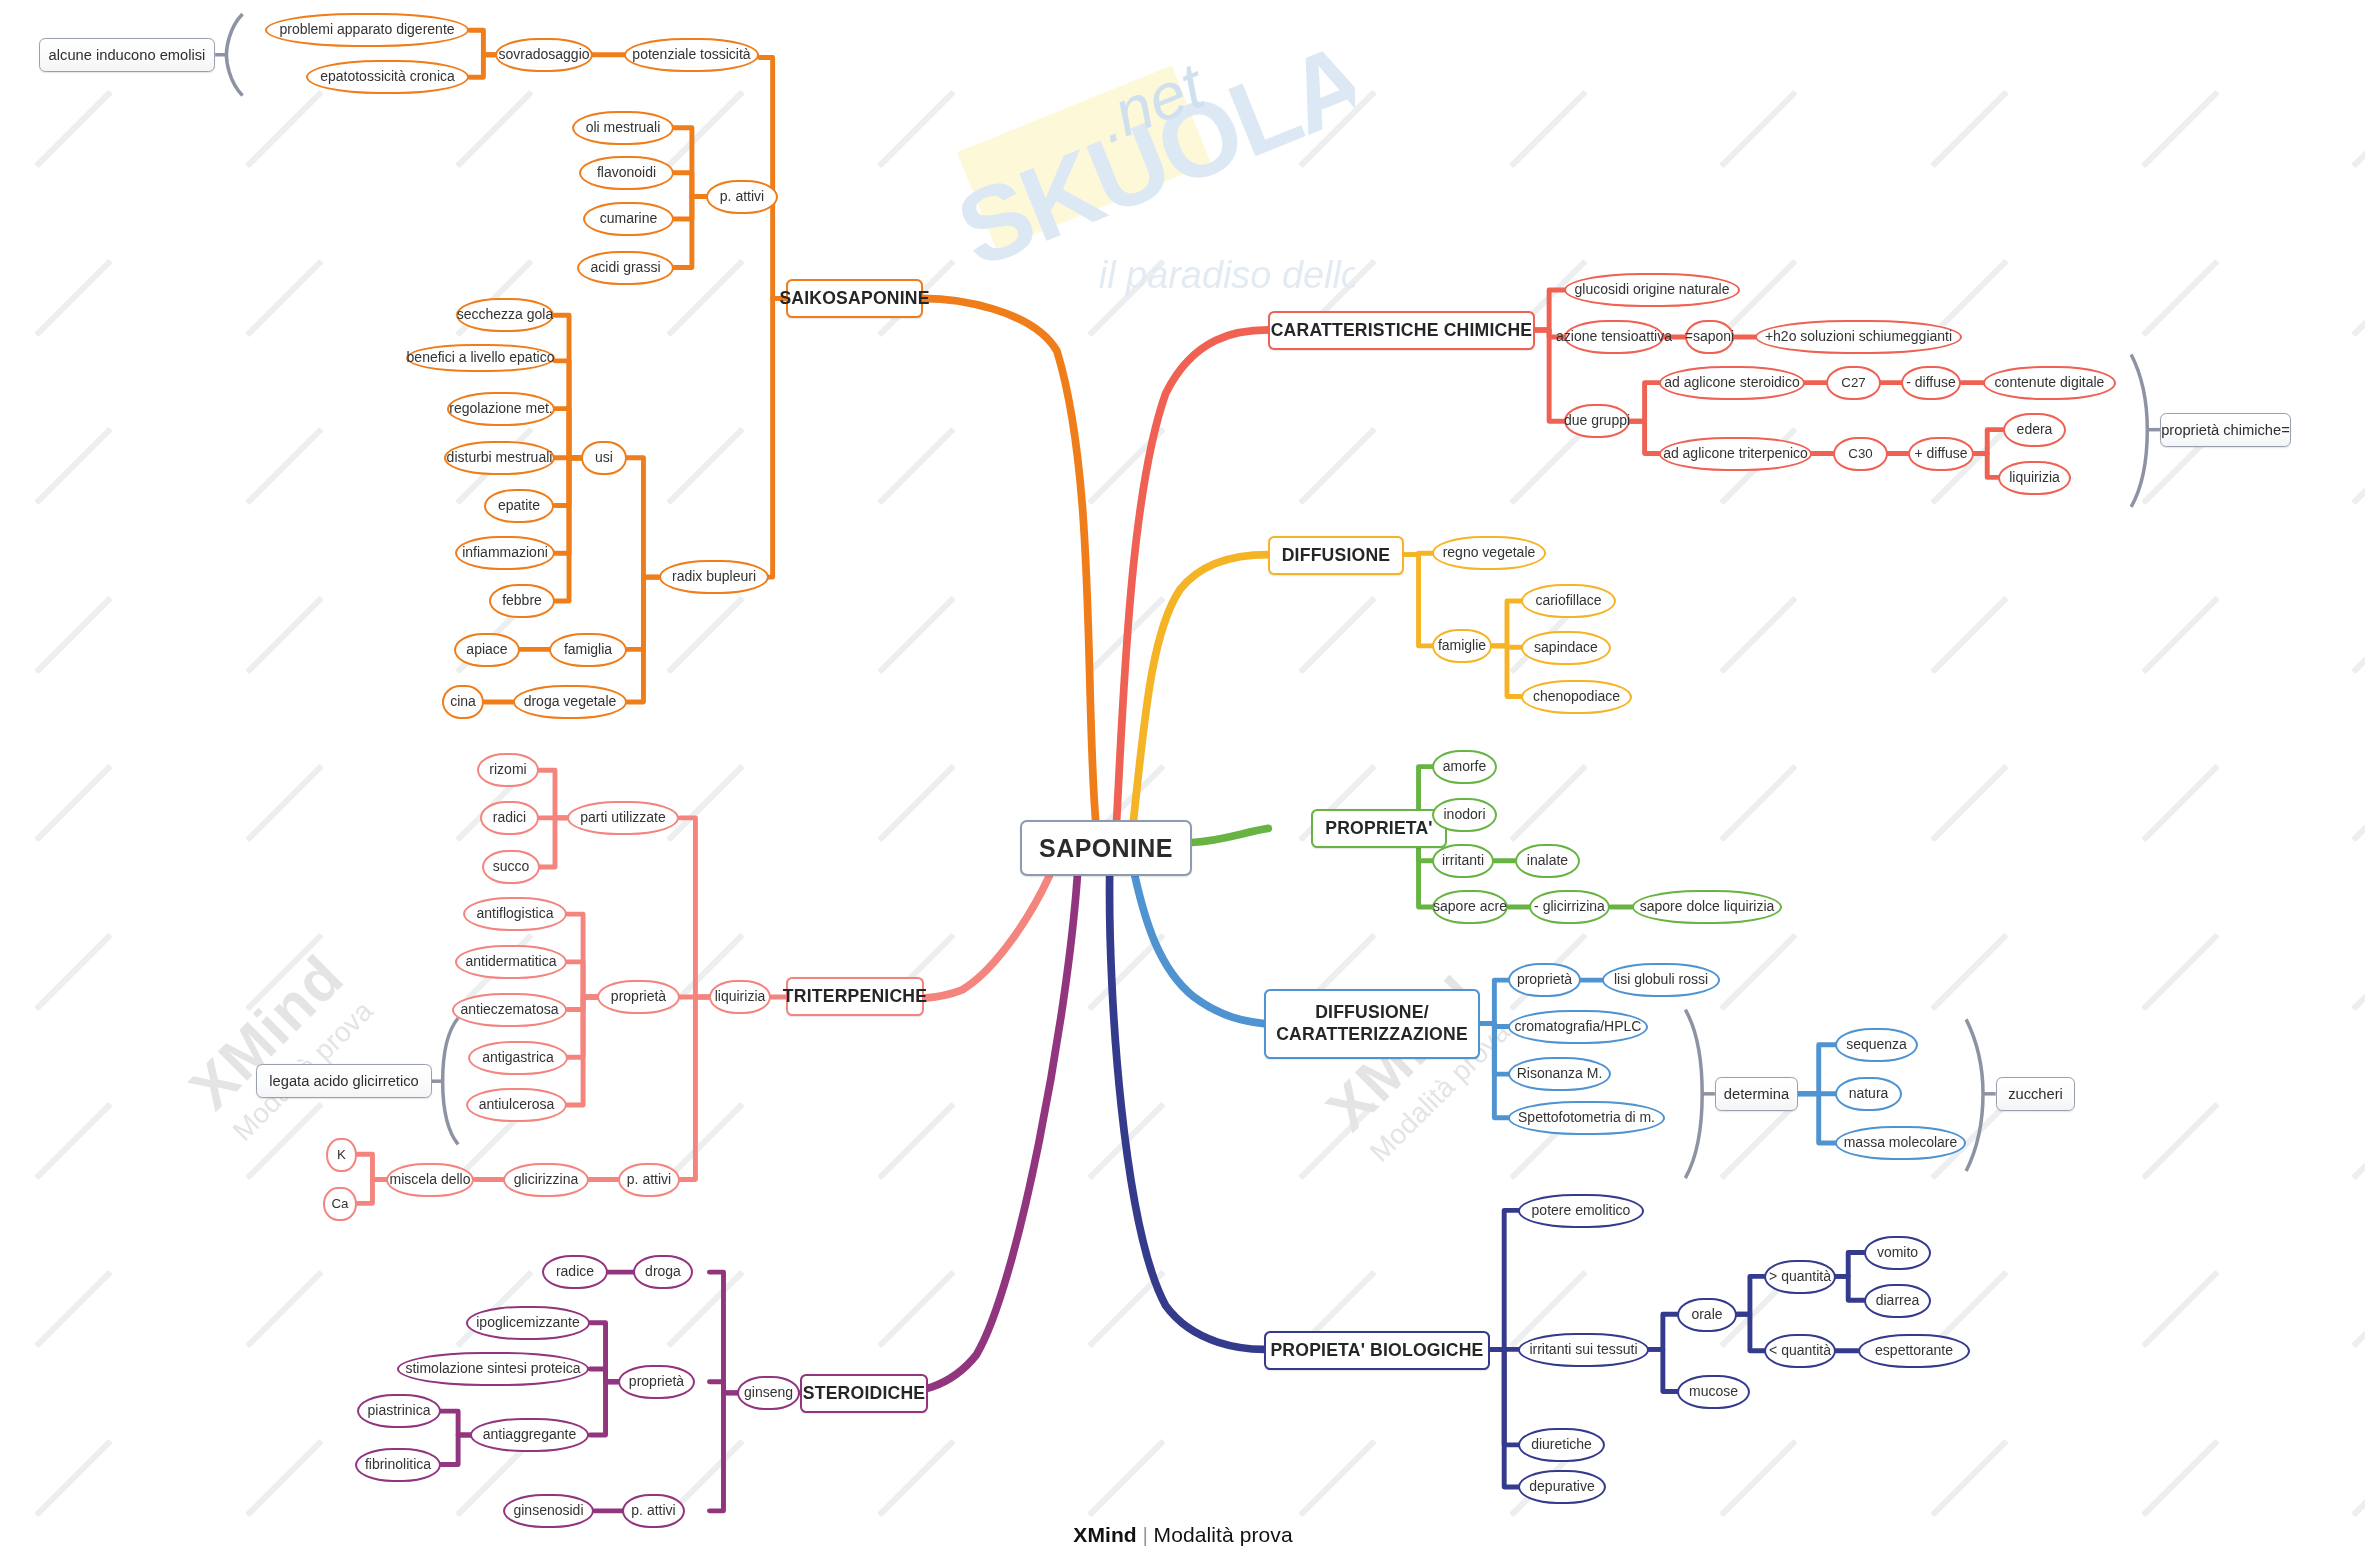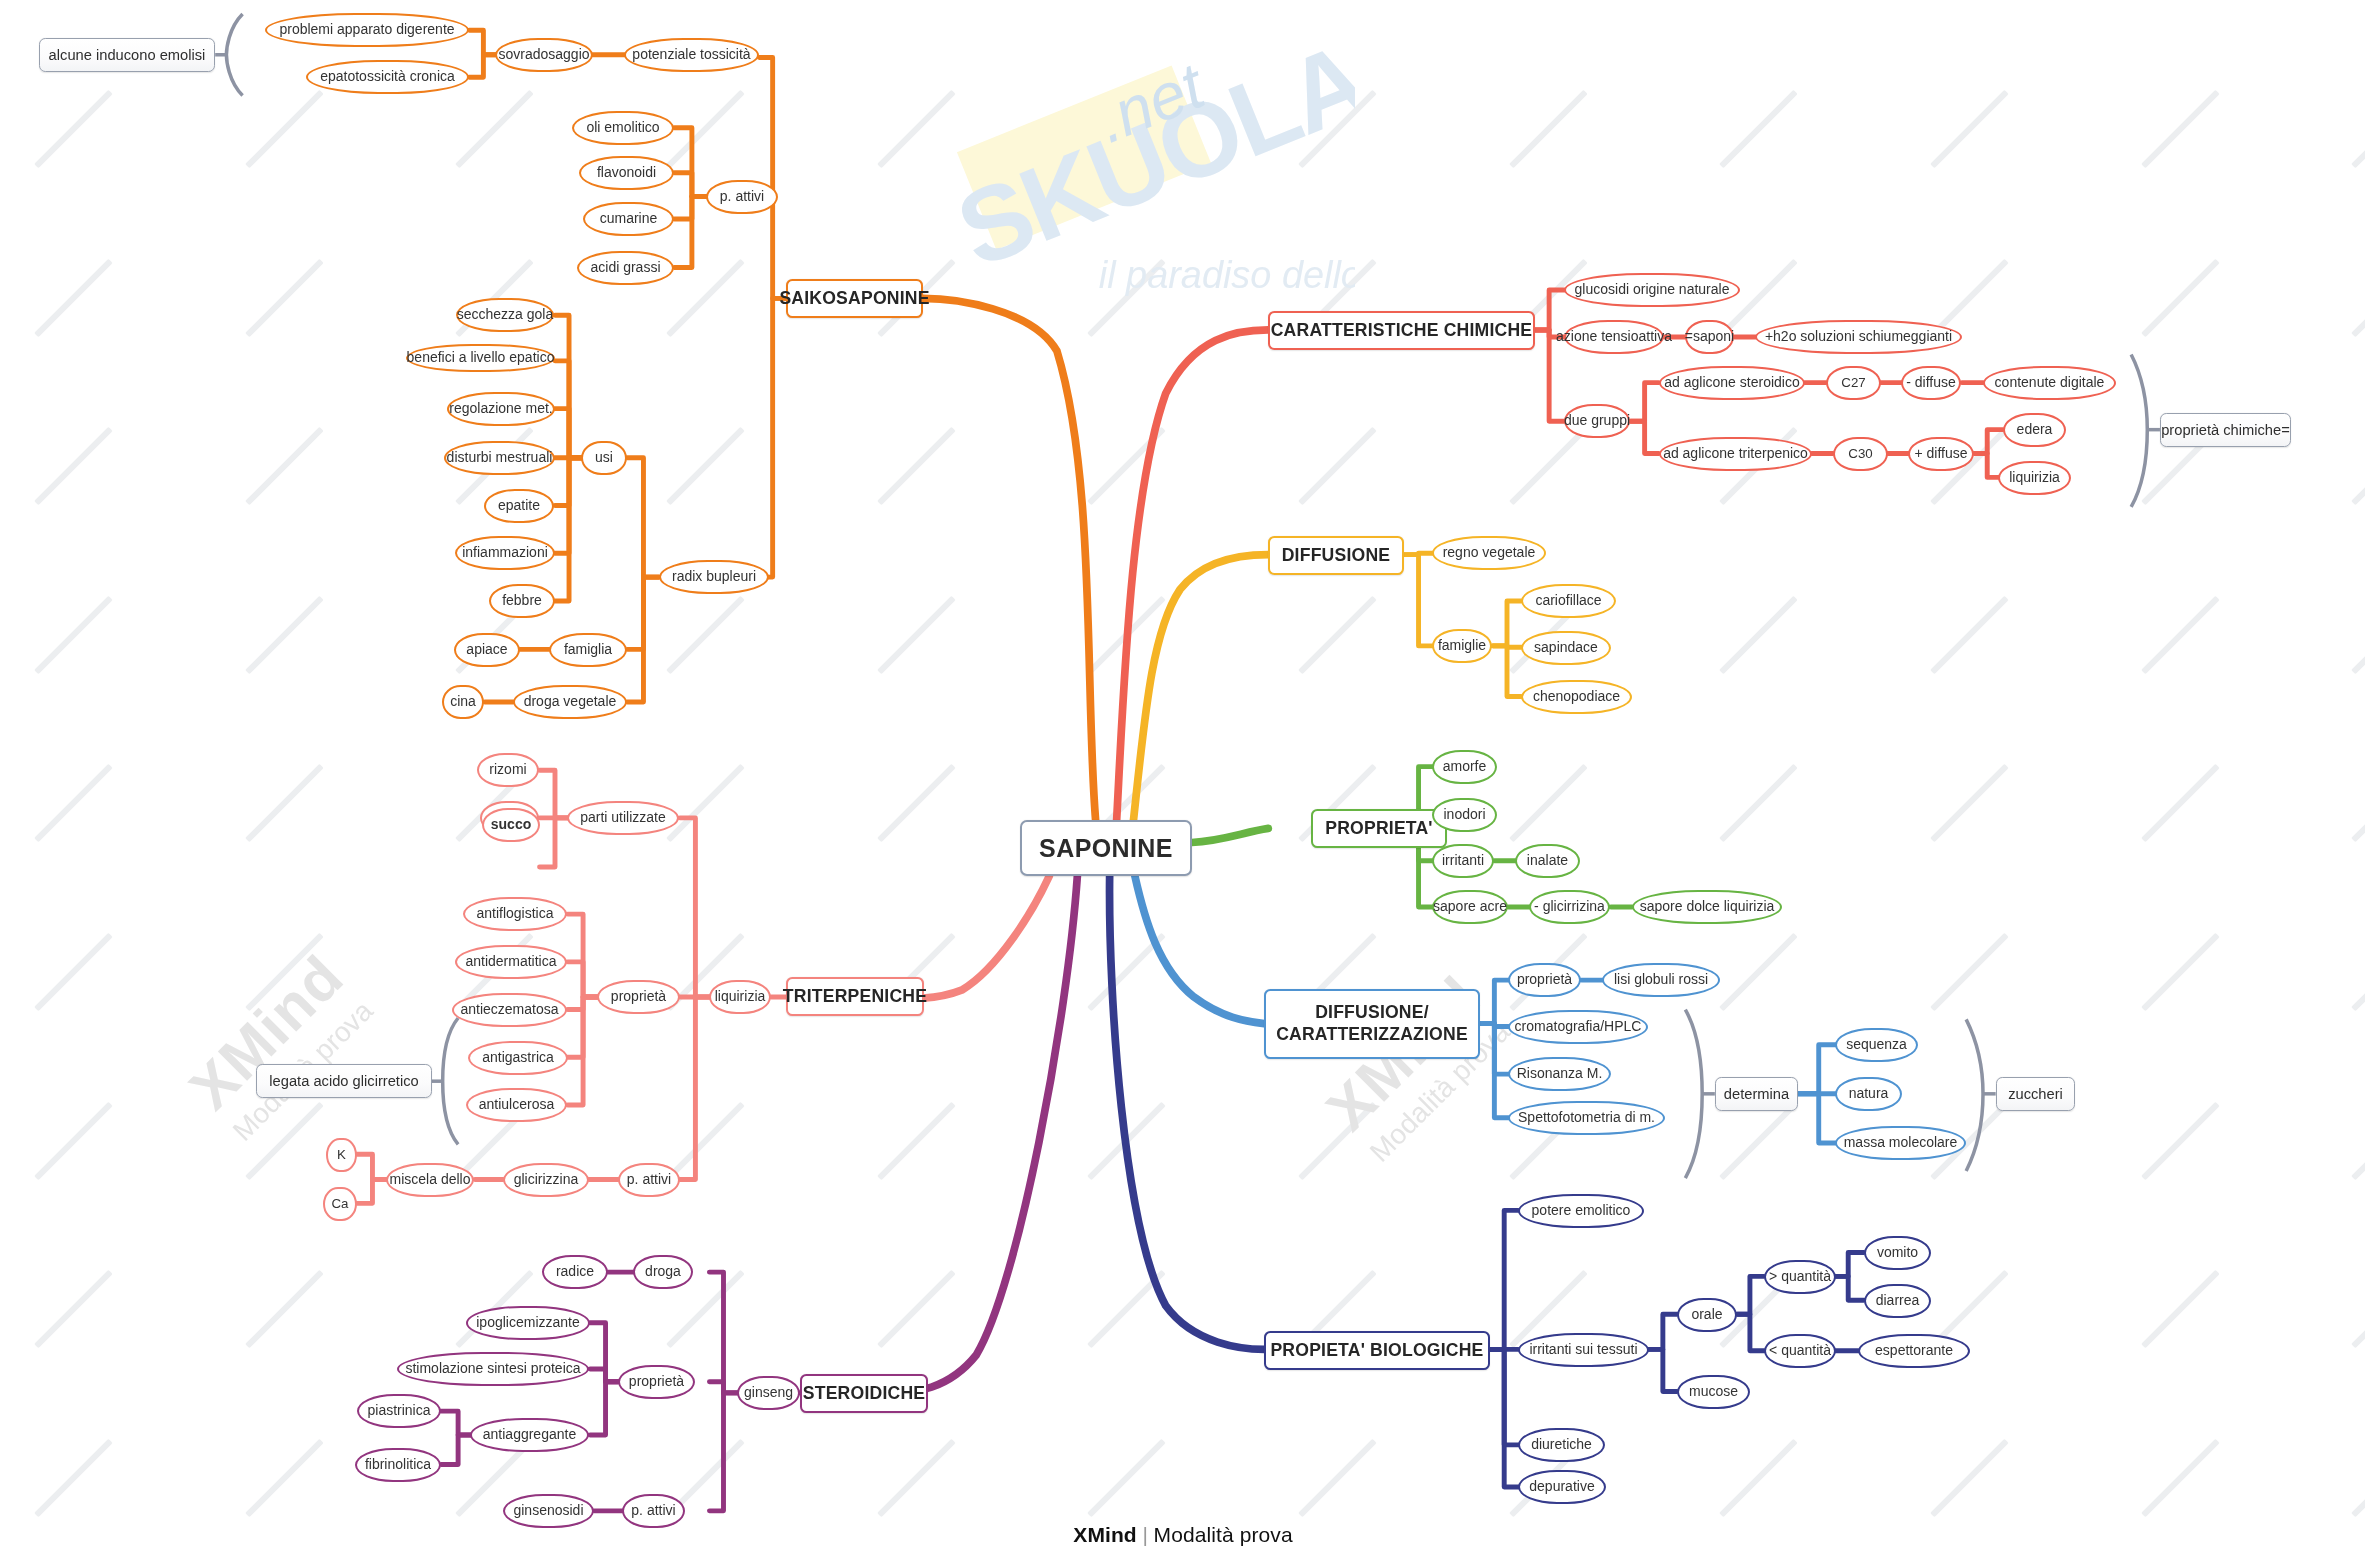--- a/index.html
+++ b/index.html
@@ -414,21 +414,21 @@
   <div class="node main" style="left:786px;top:279px;width:137px;height:39px;border-color:#ef7d1a;">SAIKOSAPONINE</div>
 
   <div class="node float" style="left:39px;top:38px;width:176px;height:34px;">alcune inducono emolisi</div>
 
   <div class="node sub" style="left:624px;top:38px;width:135px;height:34px;border-color:#ef7d1a;">potenziale tossicità</div>
   <div class="node sub" style="left:495px;top:38px;width:98px;height:34px;border-color:#ef7d1a;">sovradosaggio</div>
   <div class="node sub" style="left:265px;top:13.3px;width:204px;height:34px;border-color:#ef7d1a;">problemi apparato digerente</div>
   <div class="node sub" style="left:306px;top:60px;width:163px;height:34px;border-color:#ef7d1a;">epatotossicità cronica</div>
 
   <div class="node sub" style="left:706px;top:180px;width:72px;height:34px;border-color:#ef7d1a;">p. attivi</div>
-  <div class="node sub" style="left:572px;top:111px;width:102px;height:34px;border-color:#ef7d1a;">oli emolitico</div>
+  <div class="node sub" style="left:572px;top:111px;width:102px;height:34px;border-color:#ef7d1a;">oli mestruali</div>
   <div class="node sub" style="left:579px;top:156px;width:95px;height:34px;border-color:#ef7d1a;">flavonoidi</div>
   <div class="node sub" style="left:583px;top:202px;width:91px;height:34px;border-color:#ef7d1a;">cumarine</div>
   <div class="node sub" style="left:577px;top:251px;width:97px;height:34px;border-color:#ef7d1a;">acidi grassi</div>
 
   <div class="node sub" style="left:659px;top:560px;width:110px;height:34px;border-color:#ef7d1a;">radix bupleuri</div>
   <div class="node sub" style="left:581px;top:441px;width:46px;height:34px;border-color:#ef7d1a;">usi</div>
 
   <div class="node sub" style="left:456px;top:298px;width:98px;height:34px;border-color:#ef7d1a;">secchezza gola</div>
   <div class="node sub" style="left:406px;top:344px;width:149px;height:28px;border-color:#ef7d1a;">benefici a livello epatico</div>
   <div class="node sub" style="left:447px;top:392px;width:108px;height:34px;border-color:#ef7d1a;">regolazione met.</div>
@@ -443,21 +443,21 @@
   <div class="node sub" style="left:442px;top:685px;width:42px;height:34px;border-color:#ef7d1a;">cina</div>
 
   <div class="node main" style="left:786px;top:977px;width:138px;height:39px;border-color:#f4847e;">TRITERPENICHE</div>
 
   <div class="node float" style="left:256px;top:1064px;width:176px;height:34px;">legata acido glicirretico</div>
 
   <div class="node sub" style="left:709px;top:980px;width:62px;height:34px;border-color:#f4847e;">liquirizia</div>
   <div class="node sub" style="left:567px;top:801px;width:112px;height:34px;border-color:#f4847e;">parti utilizzate</div>
   <div class="node sub" style="left:477px;top:753px;width:62px;height:34px;border-color:#f4847e;">rizomi</div>
   <div class="node sub" style="left:480px;top:801px;width:59px;height:34px;border-color:#f4847e;">radici</div>
-  <div class="node sub" style="left:482px;top:808px;width:58px;height:34px;border-color:#f4847e;font-weight:bold;">succo</div>
+  <div class="node sub" style="left:482px;top:850px;width:58px;height:34px;border-color:#f4847e;">succo</div>
 
   <div class="node sub" style="left:597px;top:980px;width:83px;height:34px;border-color:#f4847e;">proprietà</div>
   <div class="node sub" style="left:463px;top:897px;width:104px;height:34px;border-color:#f4847e;">antiflogistica</div>
   <div class="node sub" style="left:455px;top:945px;width:112px;height:34px;border-color:#f4847e;">antidermatitica</div>
   <div class="node sub" style="left:452px;top:993px;width:115px;height:34px;border-color:#f4847e;">antieczematosa</div>
   <div class="node sub" style="left:468px;top:1041px;width:100px;height:34px;border-color:#f4847e;">antigastrica</div>
   <div class="node sub" style="left:466px;top:1088px;width:101px;height:34px;border-color:#f4847e;">antiulcerosa</div>
 
   <div class="node sub" style="left:618px;top:1163px;width:62px;height:34px;border-color:#f4847e;">p. attivi</div>
   <div class="node sub" style="left:503px;top:1163px;width:86px;height:34px;border-color:#f4847e;">glicirizzina</div>

